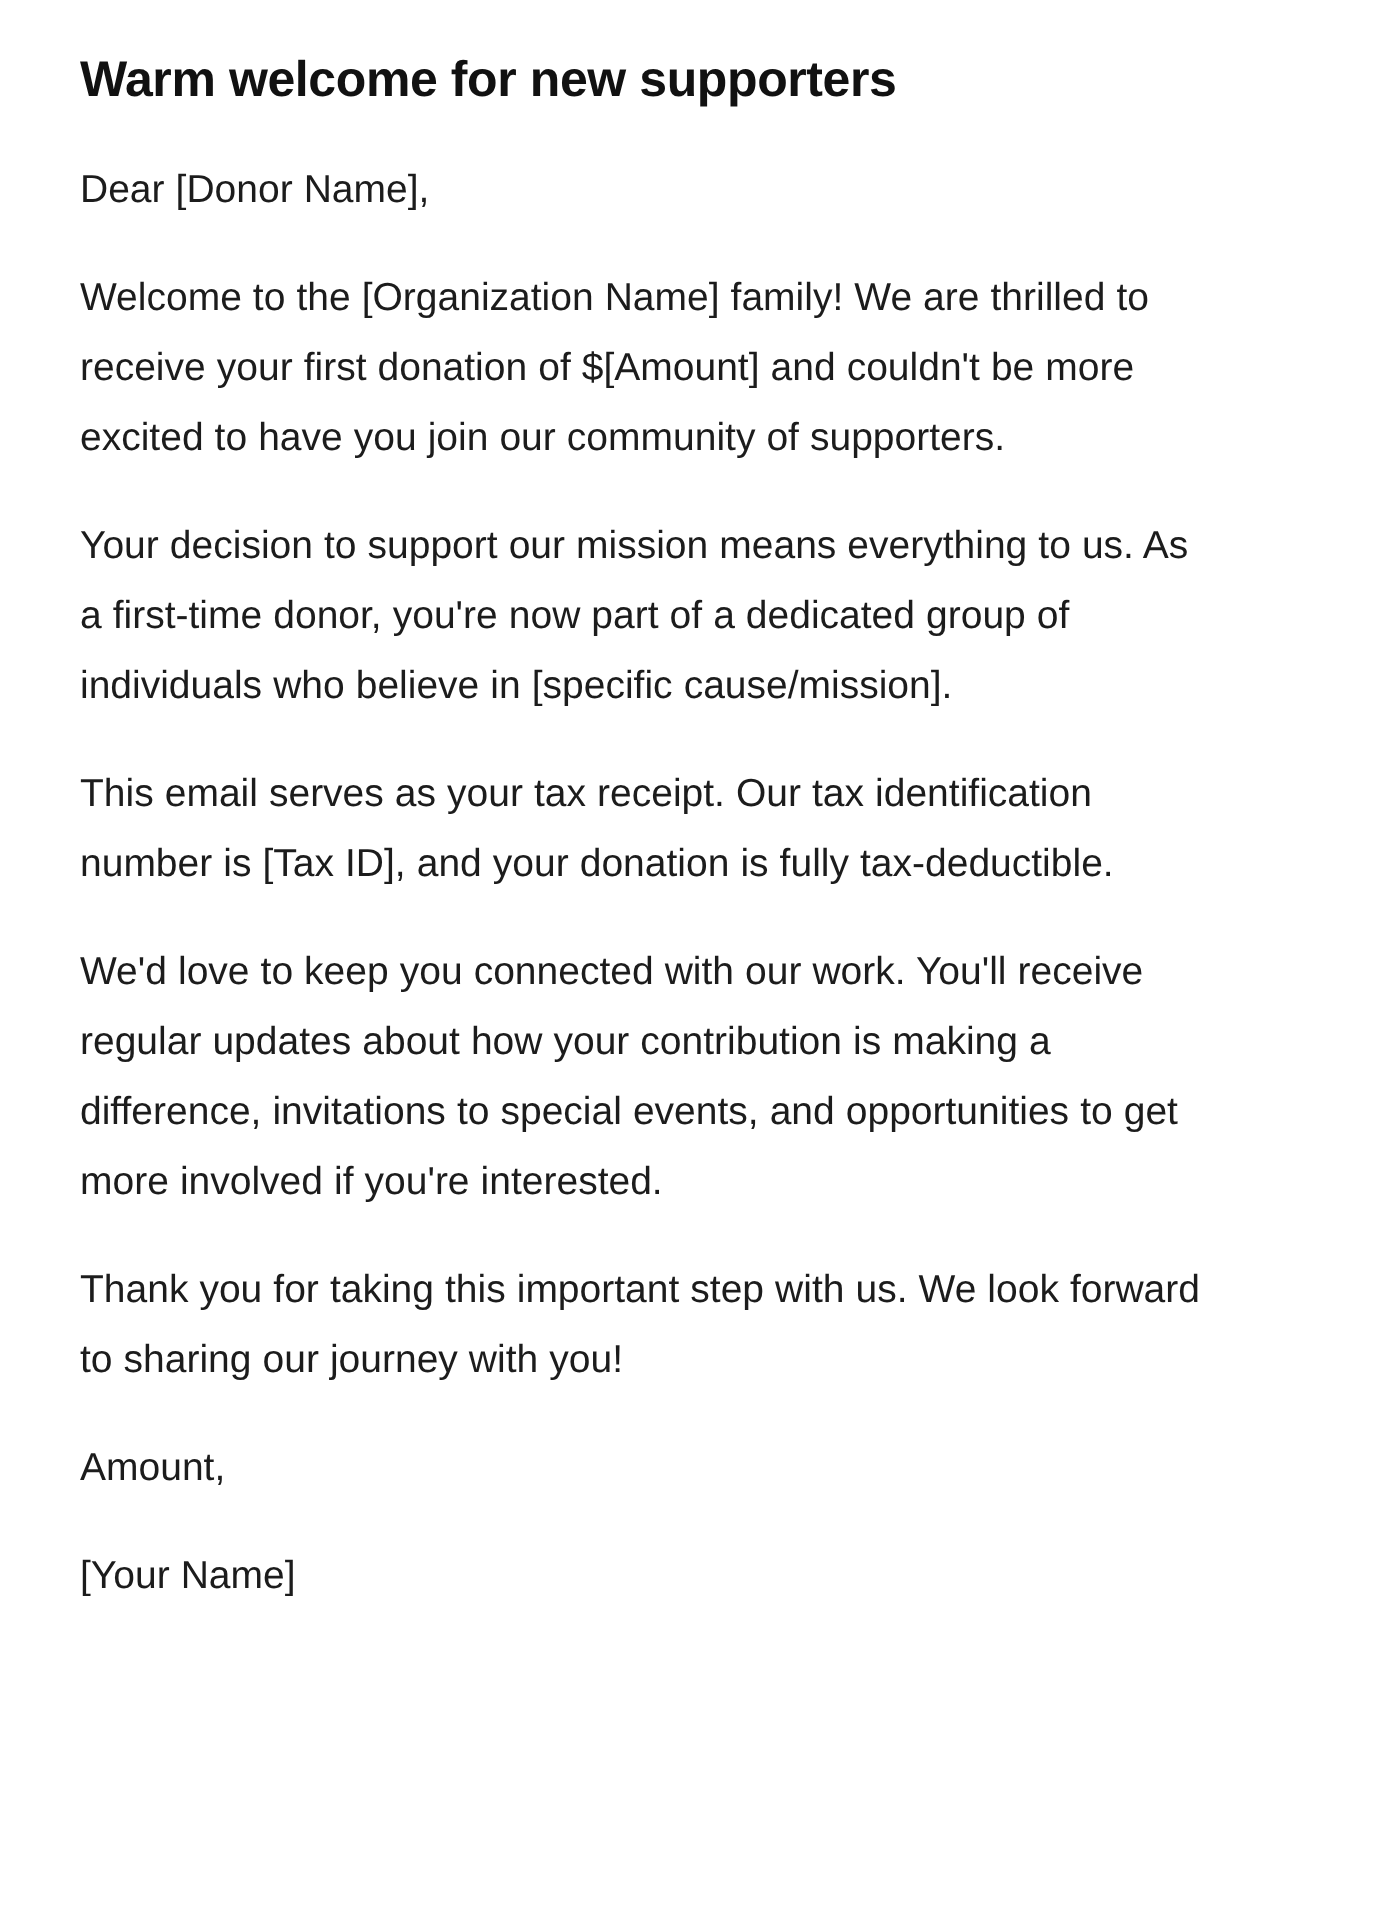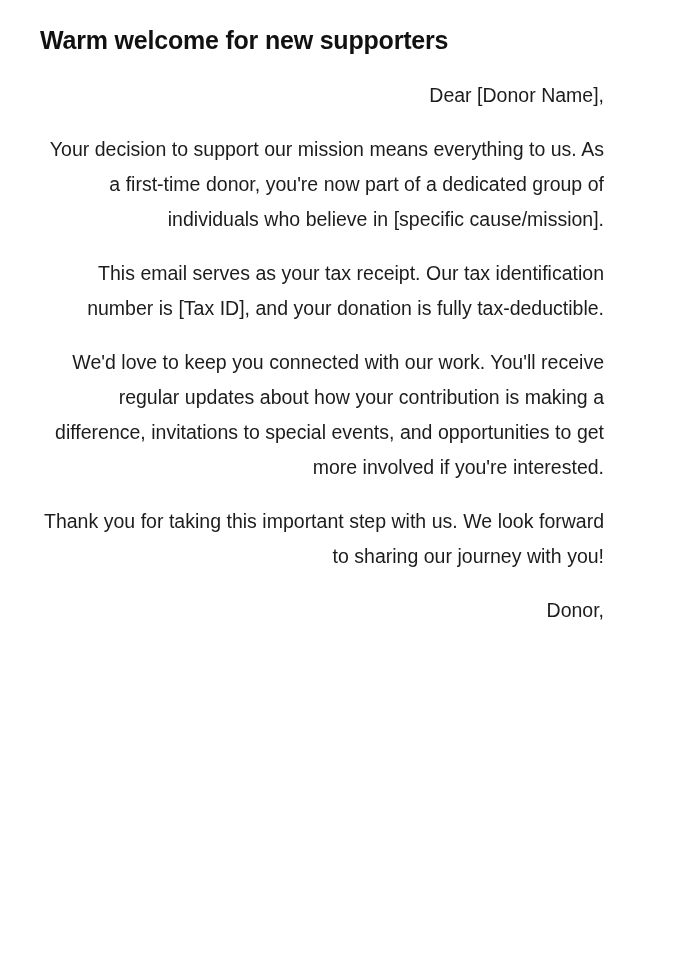--- a/index.html
+++ b/index.html
@@ -26,21 +26,20 @@
     line-height: 32px;
     font-weight: 700;
     letter-spacing: -0.2px;
     color: #111111;
     margin: 0 0 22px 0;
     padding: 0;
   }
   .email-body {
     margin: 0;
     padding: 0;
-    text-align: right;
   }
   .email-paragraph {
     font-size: 19.5px;
     line-height: 35px;
     font-weight: 400;
     color: #1c1c1c;
     margin: 0 0 19px 0;
     padding: 0;
     max-width: 590px;
     word-spacing: 0.1px;
@@ -53,28 +52,30 @@
 <body>
 
 <div class="email-document">
 
   <h1 class="email-heading">Warm welcome for new supporters</h1>
 
   <div class="email-body">
 
     <p class="email-paragraph">Dear [Donor Name],</p>
 
+    <p class="email-paragraph">Welcome to the [Organization Name] family! We are thrilled to receive your first donation of $[Amount] and couldn't be more excited to have you join our community of supporters.</p>
 
     <p class="email-paragraph">Your decision to support our mission means everything to us. As a first-time donor, you're now part of a dedicated group of individuals who believe in [specific cause/mission].</p>
 
     <p class="email-paragraph">This email serves as your tax receipt. Our tax identification number is [Tax ID], and your donation is fully tax-deductible.</p>
 
     <p class="email-paragraph">We'd love to keep you connected with our work. You'll receive regular updates about how your contribution is making a difference, invitations to special events, and opportunities to get more involved if you're interested.</p>
 
     <p class="email-paragraph">Thank you for taking this important step with us. We look forward to sharing our journey with you!</p>
 
-    <p class="email-paragraph">Donor,</p>
+    <p class="email-paragraph">Amount,</p>
 
+    <p class="email-paragraph">[Your Name]</p>
 
 
 
   </div>
 </div>
 
 </body></html>

